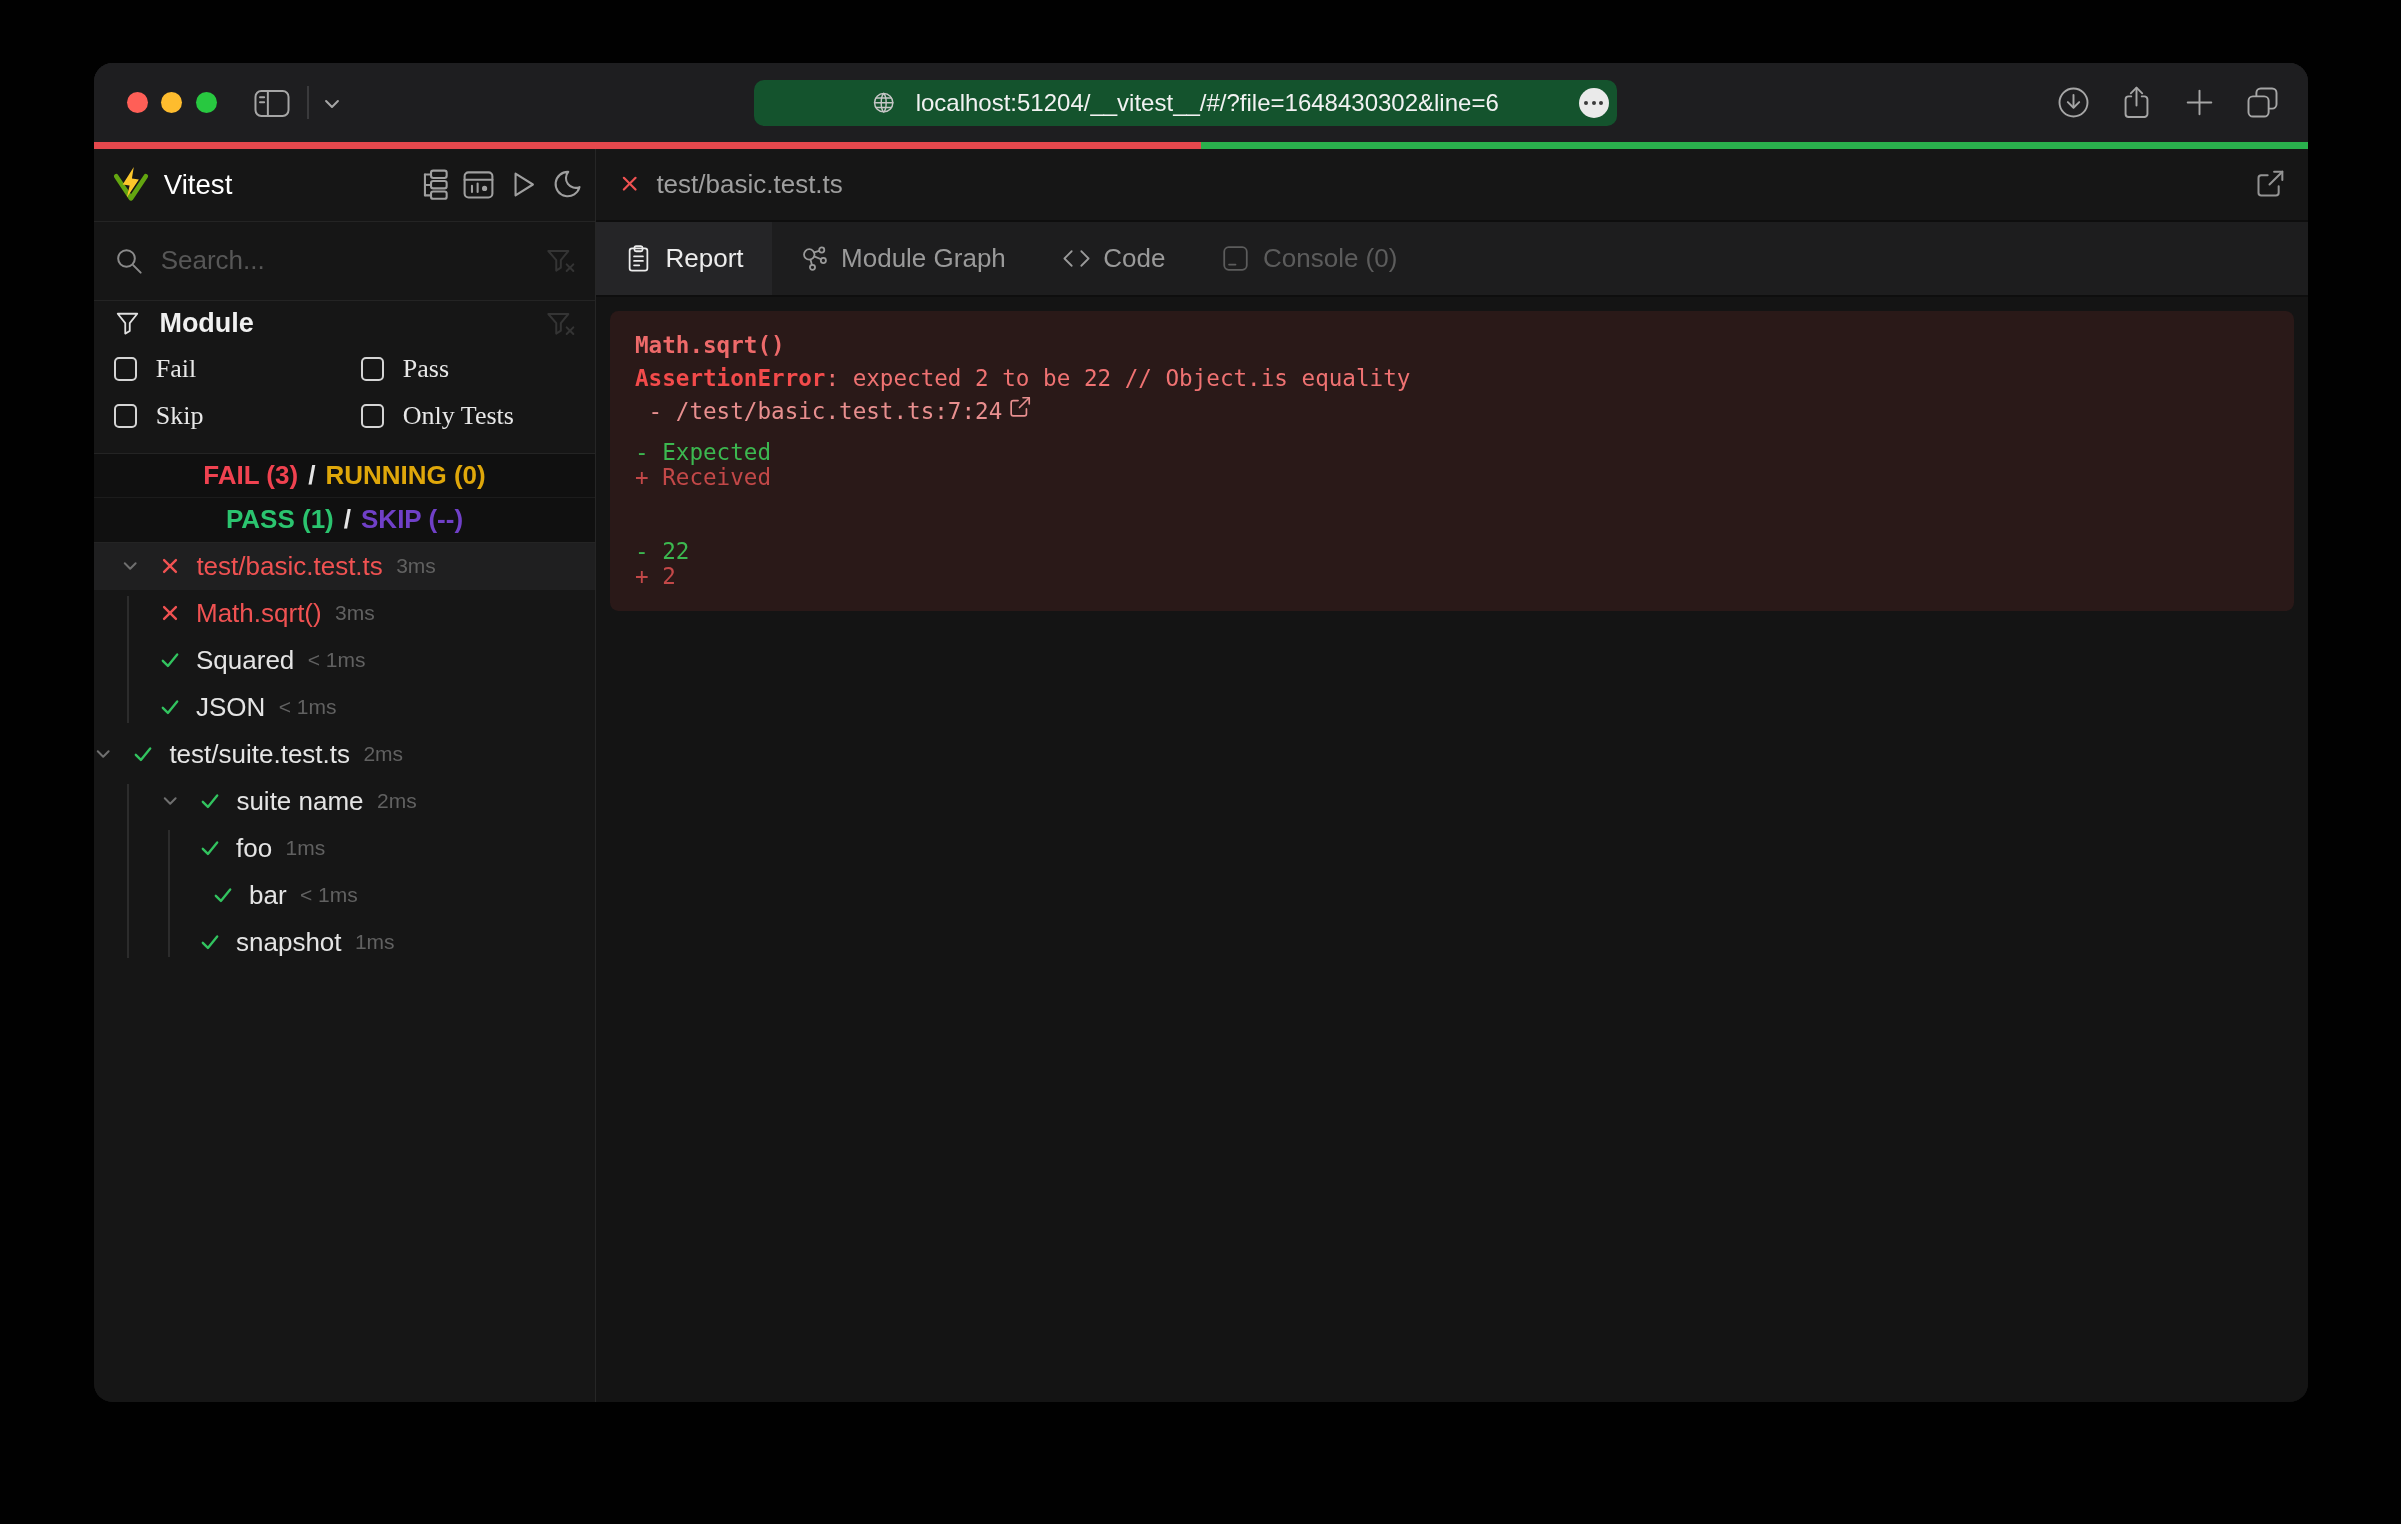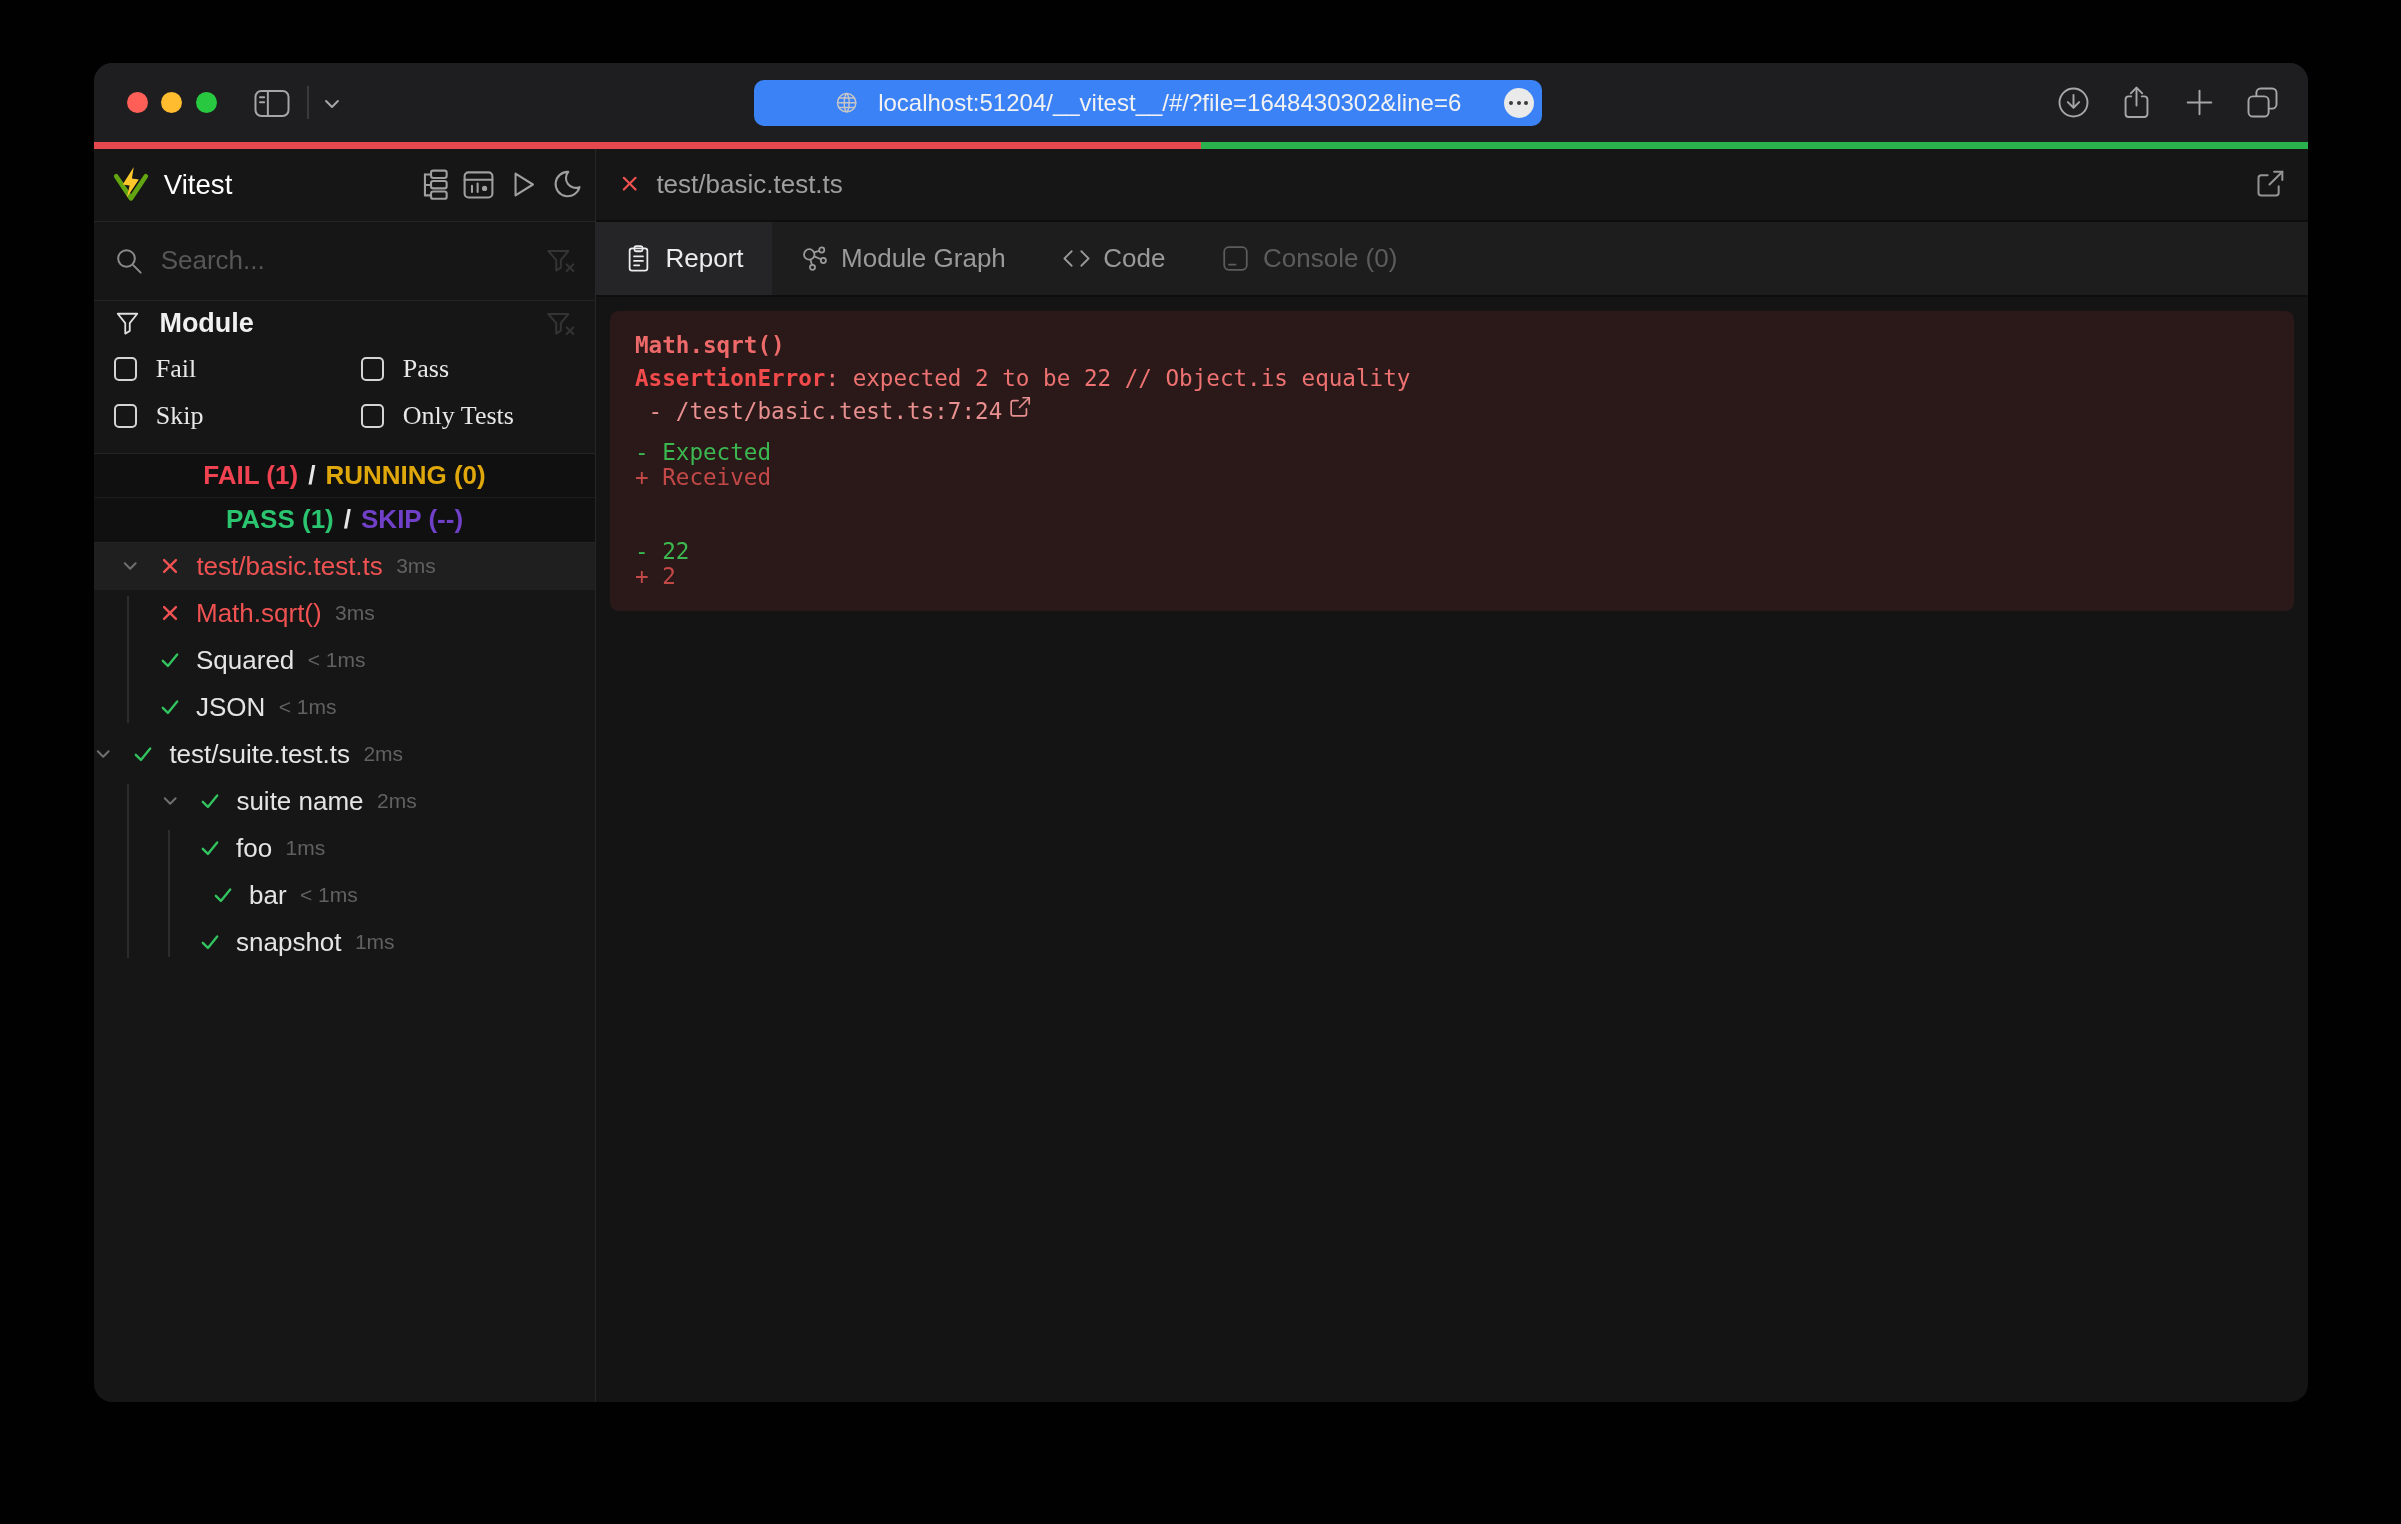--- a/index.html
+++ b/index.html
@@ -13,22 +13,22 @@
             box-shadow: inset 0 0.8px 0 rgba(255,255,255,.07); }
 
   
   .titlebar { position:relative; height:79px; background:#1e1e20; }
   .traffic { position:absolute; left:33px; top:29px; display:flex; gap:13.4px; }
   .light { width:21px; height:21px; border-radius:50%; }
   .tb-btn { color:#a6a6a6; background:none; border:none; cursor:default; }
   .sb-toggle { position:absolute; left:159px; top:22.6px; width:38px; height:35px; }
   .tb-sep { position:absolute; left:213px; top:23.4px; width:1.7px; height:33px; background:#3a3a3c; }
   .tb-chev { position:absolute; left:227px; top:30px; width:22px; height:22px; color:#a6a6a6; }
-  .url-pill { position:absolute; left:660px; top:16.7px; width:788px; height:46px;
-              border-radius:10px; background:#3b82f6; display:flex; align-items:center;
+  .url-pill { position:absolute; left:660px; top:16.7px; width:863px; height:46px;
+              border-radius:10px; background:#14532d; display:flex; align-items:center;
               justify-content:center; gap:20px; }
   .url-pill .globe { width:23.4px; height:23.4px; color:#c6c6c6; }
   .url-text { font-size:24px; color:#f2f2f2; }
   .ellipsis-btn { position:absolute; right:8.4px; top:8.4px; width:30px; height:30px;
                   border-radius:50%; background:#eaeaea; display:flex; align-items:center;
                   justify-content:center; gap:3.3px; }
   .ellipsis-btn i { width:4.2px; height:4.2px; border-radius:50%; background:#3a3a3a; }
   .tb-actions { position:absolute; right:27.6px; top:22px; display:flex; gap:28px; }
   .tb-actions .icon { width:35px; height:35px; }
 
@@ -281,21 +281,21 @@
    </label>
             <label class="opt">
      <span class="cb"></span>
      <span class="opt-label">Only Tests</span>
    </label>
           </div>
       </div>
 
       <div class="sb-summary">
         <div class="sum-row">
-          <span class="c-fail">FAIL (1)</span>
+          <span class="c-fail">FAIL (3)</span>
           <span class="sum-sep">/</span>
           <span class="c-running">RUNNING (0)</span>
         </div>
         <div class="sum-row">
           <span class="c-pass">PASS (1)</span>
           <span class="sum-sep">/</span>
           <span class="c-skip">SKIP (--)</span>
         </div>
       </div>
 

